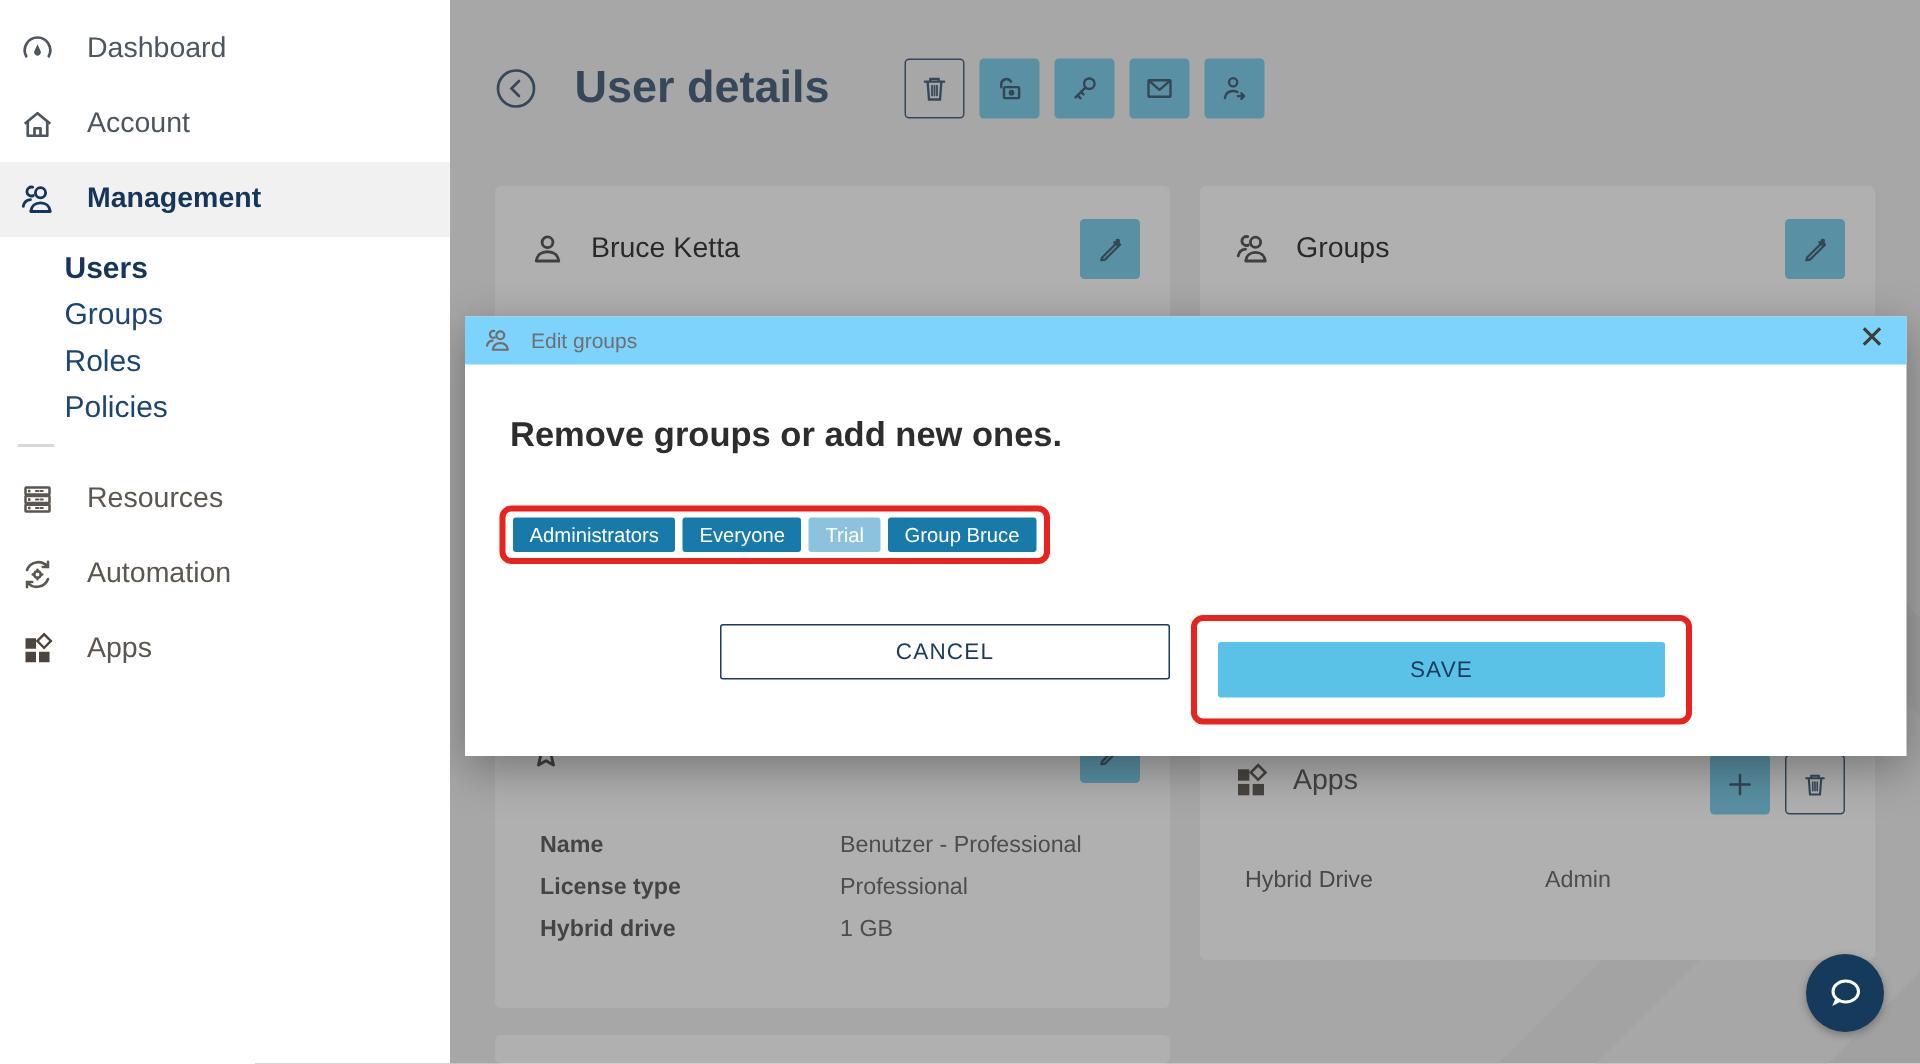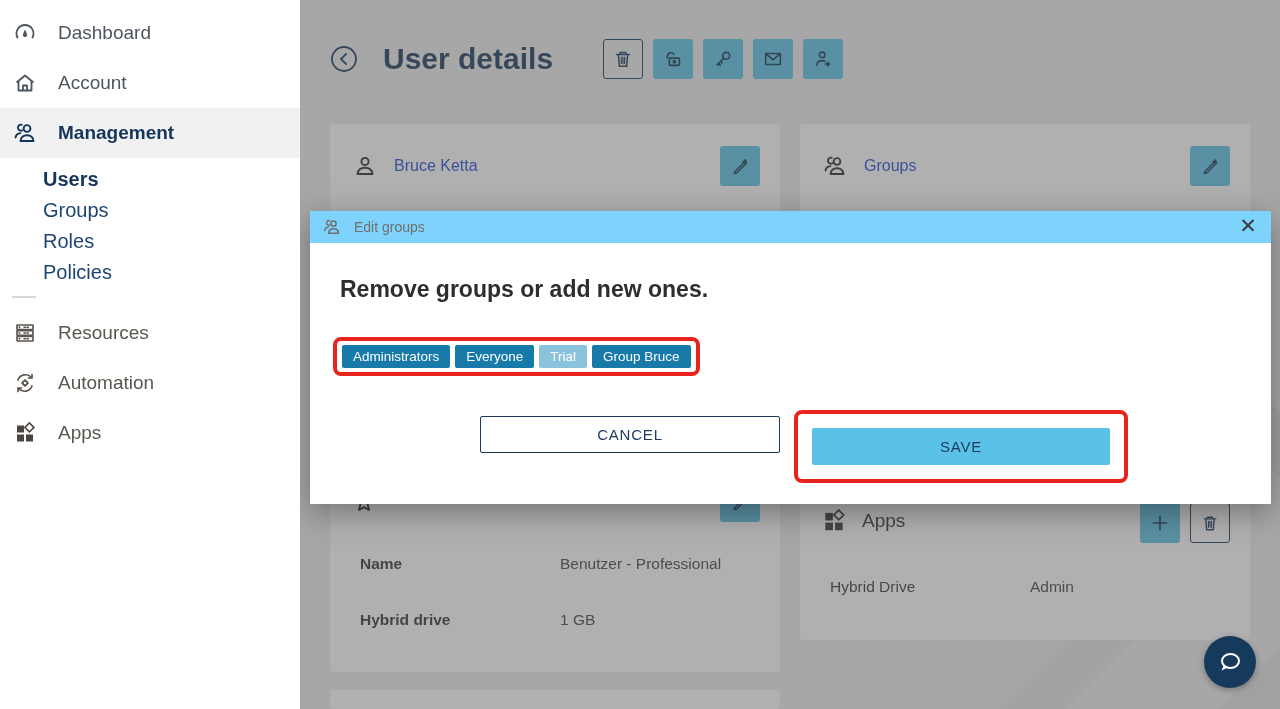--- a/index.html
+++ b/index.html
@@ -29,21 +29,21 @@
   .page-header { position:absolute; left:30px; top:39px; display:flex; align-items:center; }
   .back-btn { width:28px; height:28px; color:#1b3a5e; cursor:pointer; }
   .page-title { margin-left:25px; font-size:30px; font-weight:bold; color:#1b3a5e; width:210px; }
   .action-btn { width:40px; height:40px; border-radius:3px; background:#5bc2e7; margin-left:10px;
     display:flex; align-items:center; justify-content:center; color:#1b3a5e; cursor:pointer; }
   .action-btn.outline { background:transparent; border:1px solid #1b3a5e; }
 
   .card { position:absolute; background:#fff; border-radius:4px; }
   .card-head { display:flex; align-items:center; padding:22px 20px 0 22px; }
   .card-head .cic { width:26px; height:26px; color:#2b2b2b; margin-right:16px; }
-  .card-head .ctitle { font-size:16px; color:#1d4ed8; flex:1; }
+  .card-head .ctitle { font-size:19px; color:#000000; flex:1; }
   .sq-btn { width:40px; height:40px; border-radius:3px; background:#5bc2e7; color:#1b3a5e;
     display:flex; align-items:center; justify-content:center; cursor:pointer; }
   .sq-btn.outline { background:transparent; border:1px solid #1b3a5e; margin-left:10px; }
 
   .kv-row { position:absolute; left:30px; right:20px; display:flex; font-size:15.5px; }
   .kv-row .k { width:200px; font-weight:bold; color:#333; }
   .kv-row .v { color:#444; }
 
   .dim { position:absolute; left:0; top:0; width:980px; height:709px; background:rgba(87,87,87,0.47); z-index:20; }
 
@@ -248,20 +248,24 @@
     </div>
     <div class="sq-btn" style="position:absolute; right:20px; top:22px;">
       <svg width="20" height="20" viewBox="0 0 24 24" fill="none" stroke="#17364f" stroke-width="1.7" stroke-linecap="round">
         <path d="M6 18.5 5.5 19l.5-.5 12-12L20 8.5l-12 12L5 21l1-2.5z" stroke-linejoin="round"></path>
       </svg>
     </div>
     <div class="kv-row" style="top:95px;">
       <span class="k">Name</span>
       <span class="v">Benutzer - Professional</span>
     </div>
+    <div class="kv-row" style="top:123px;">
+      <span class="k">License type</span>
+      <span class="v">Professional</span>
+    </div>
     <div class="kv-row" style="top:151px;">
       <span class="k">Hybrid drive</span>
       <span class="v">1 GB</span>
     </div>
   </div>
 
   <div class="card" style="left:30px; top:690px; width:450px; height:19px;"></div>
 
   <div class="card" style="left:500px; top:460px; width:450px; height:180px;">
     <div style="position:absolute; left:21px; top:48px;">

